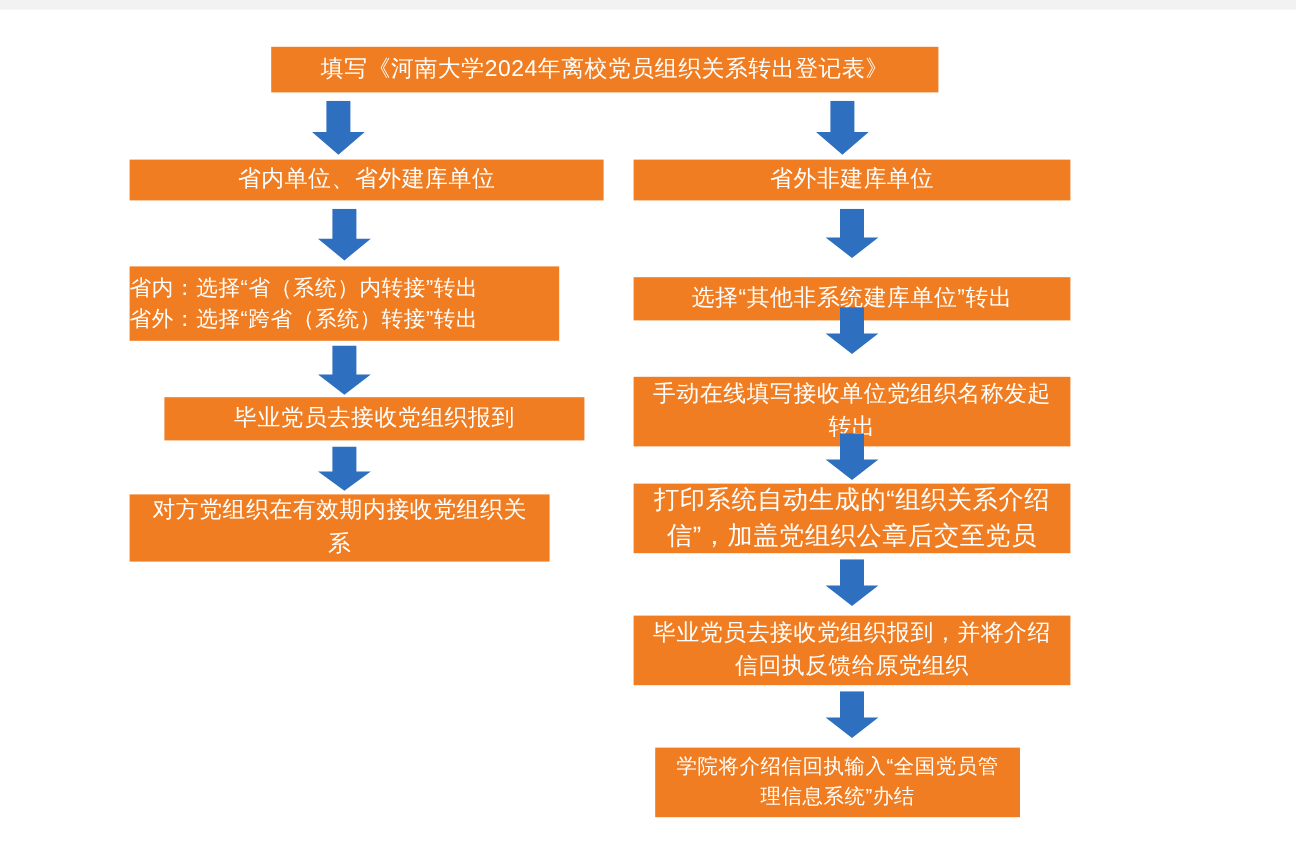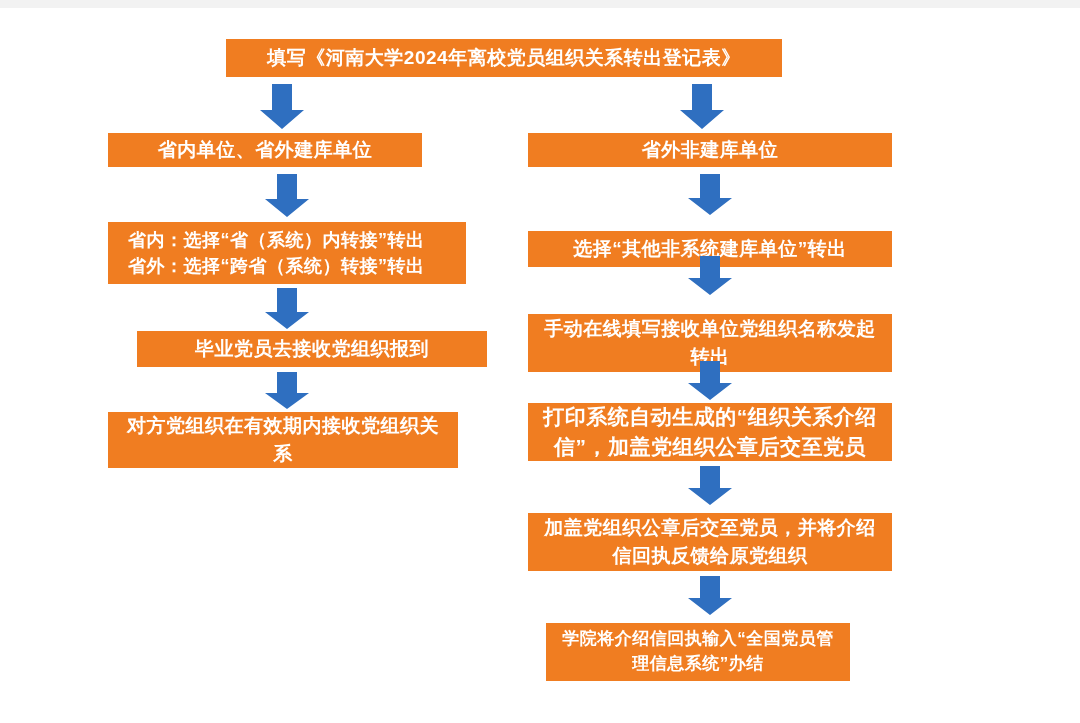--- a/index.html
+++ b/index.html
@@ -24,34 +24,34 @@
     left: 0;
     top: 0;
     width: 1080px;
     height: 8px;
     background: #f2f2f2;
   }
   .node {
     position: absolute;
     background: #f07d21;
     color: #ffffff;
-    font-weight: bold;
+    font-weight: normal;
     display: flex;
     align-items: center;
     justify-content: center;
     text-align: center;
     line-height: 1.45;
     box-sizing: border-box;
     padding: 4px 10px;
     letter-spacing: 0.5px;
   }
   .node.left-align {
     justify-content: flex-start;
     text-align: left;
-    padding-left: 20px;
+    padding-left: 0;
   }
   .node span {
     display: block;
     width: 100%;
   }
   .arrow {
     position: absolute;
   }
   .arrow svg {
     display: block;
@@ -73,21 +73,21 @@
       <polygon points="14,0 34,0 34,26 46,26 24,45 2,26 14,26" fill="#2f6fc0"></polygon>
     </svg>
   </div>
 
   <div class="arrow" style="left:678px; top:84px; width:48px; height:46px;">
     <svg width="48" height="46" viewBox="0 0 48 46">
       <polygon points="14,0 34,0 34,26 46,26 24,45 2,26 14,26" fill="#2f6fc0"></polygon>
     </svg>
   </div>
 
-  <div class="node" style="left:108px; top:133px; width:314px; height:34px; font-size:19px;">
+  <div class="node" style="left:108px; top:133px; width:395px; height:34px; font-size:19px;">
     <span>省内单位、省外建库单位</span>
   </div>
 
   <div class="arrow" style="left:263px; top:174px; width:48px; height:44px;">
     <svg width="48" height="44" viewBox="0 0 48 44">
       <polygon points="14,0 34,0 34,25 46,25 24,43 2,25 14,25" fill="#2f6fc0"></polygon>
     </svg>
   </div>
 
   <div class="node left-align" style="left:108px; top:222px; width:358px; height:62px; font-size:18px; flex-direction:column; justify-content:center; align-items:flex-start;">
@@ -149,21 +149,21 @@
     <span>打印系统自动生成的“组织关系介绍信”，加盖党组织公章后交至党员</span>
   </div>
 
   <div class="arrow" style="left:686px; top:466px; width:48px; height:40px;">
     <svg width="48" height="40" viewBox="0 0 48 40">
       <polygon points="14,0 34,0 34,22 46,22 24,39 2,22 14,22" fill="#2f6fc0"></polygon>
     </svg>
   </div>
 
   <div class="node" style="left:528px; top:513px; width:364px; height:58px; font-size:19px;">
-    <span>加盖党组织公章后交至党员，并将介绍信回执反馈给原党组织</span>
+    <span>毕业党员去接收党组织报到，并将介绍信回执反馈给原党组织</span>
   </div>
 
   <div class="arrow" style="left:686px; top:576px; width:48px; height:40px;">
     <svg width="48" height="40" viewBox="0 0 48 40">
       <polygon points="14,0 34,0 34,22 46,22 24,39 2,22 14,22" fill="#2f6fc0"></polygon>
     </svg>
   </div>
 
   <div class="node" style="left:528px; top:623px; width:304px; height:58px; font-size:17px;margin-left:18px;">
     <span>学院将介绍信回执输入“全国党员管理信息系统”办结</span>

